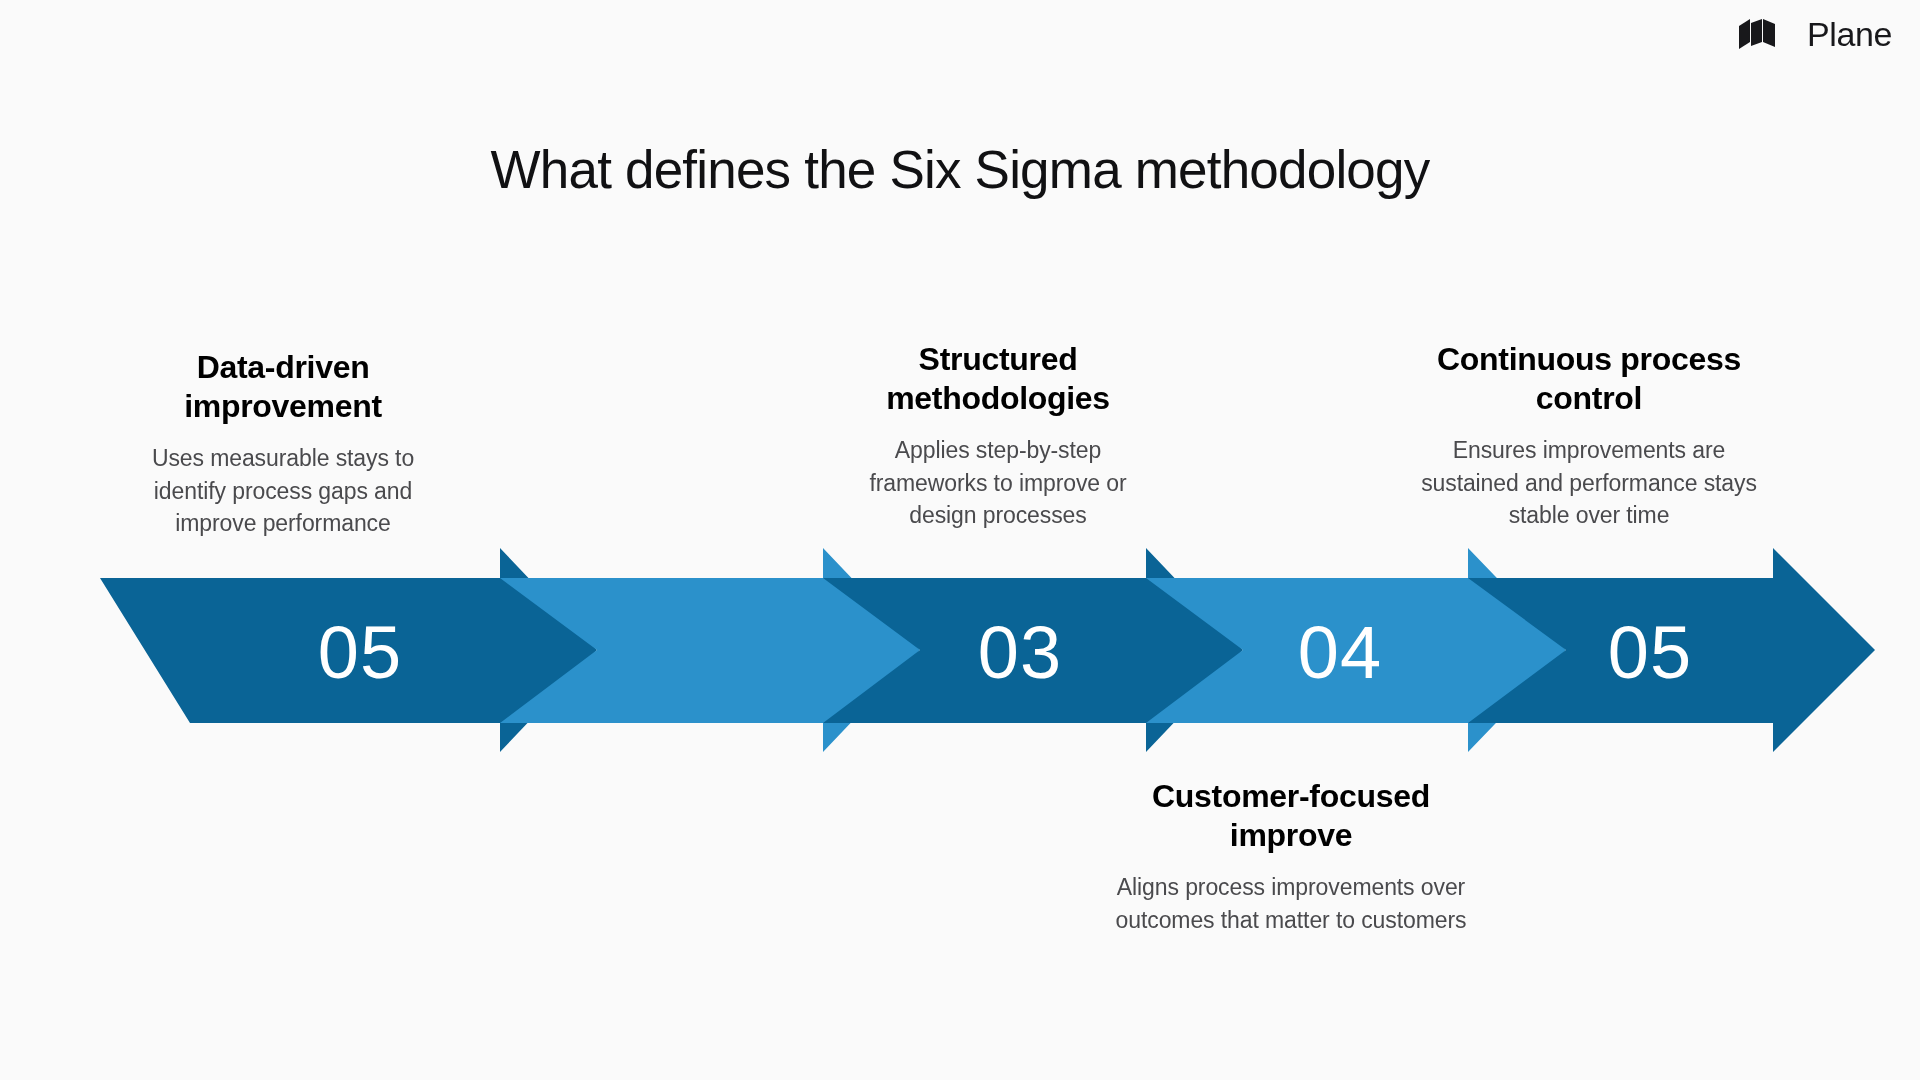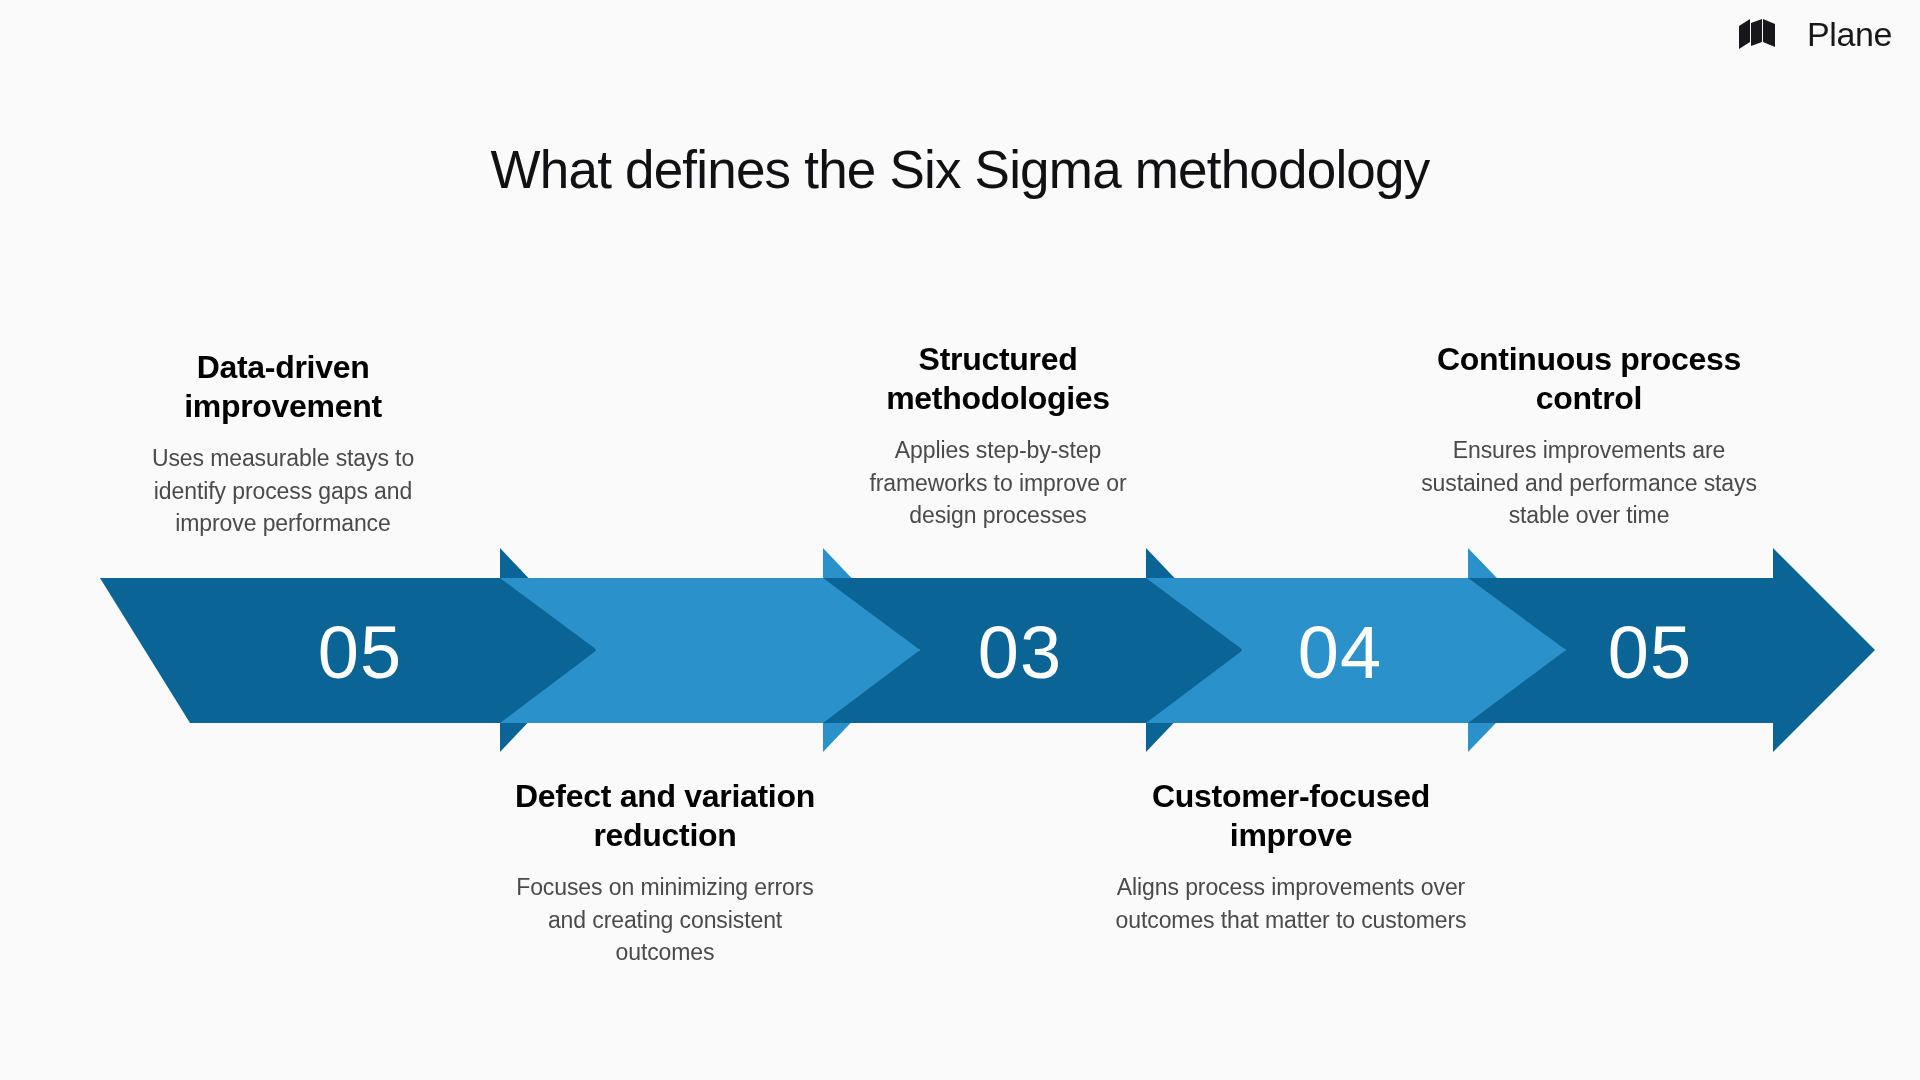--- a/index.html
+++ b/index.html
@@ -144,24 +144,20 @@
   <div class="step-number" style="left:230px;  width:260px;">05</div>
   <div class="step-number" style="left:890px;  width:260px;">03</div>
   <div class="step-number" style="left:1210px; width:260px;">04</div>
   <div class="step-number" style="left:1520px; width:260px;">05</div>
 
   <div class="card above" style="left:118px; top:348px; width:330px;">
     <div class="card-title">Data-driven improvement</div>
     <div class="card-desc">Uses measurable stays to identify process gaps and improve performance</div>
   </div>
 
-  <div class="card below" style="left:500px; top:777px; width:330px;">
-    <div class="card-title">Defect and variation reduction</div>
-    <div class="card-desc">Focuses on minimizing errors and creating consistent outcomes</div>
-  </div>
 
   <div class="card above" style="left:838px; top:340px; width:320px;">
     <div class="card-title">Structured methodologies</div>
     <div class="card-desc">Applies step-by-step frameworks to improve or design processes</div>
   </div>
 
   <div class="card below" style="left:1110px; top:777px; width:362px;">
     <div class="card-title">Customer-focused improve</div>
     <div class="card-desc">Aligns process improvements over outcomes that matter to customers</div>
   </div>

